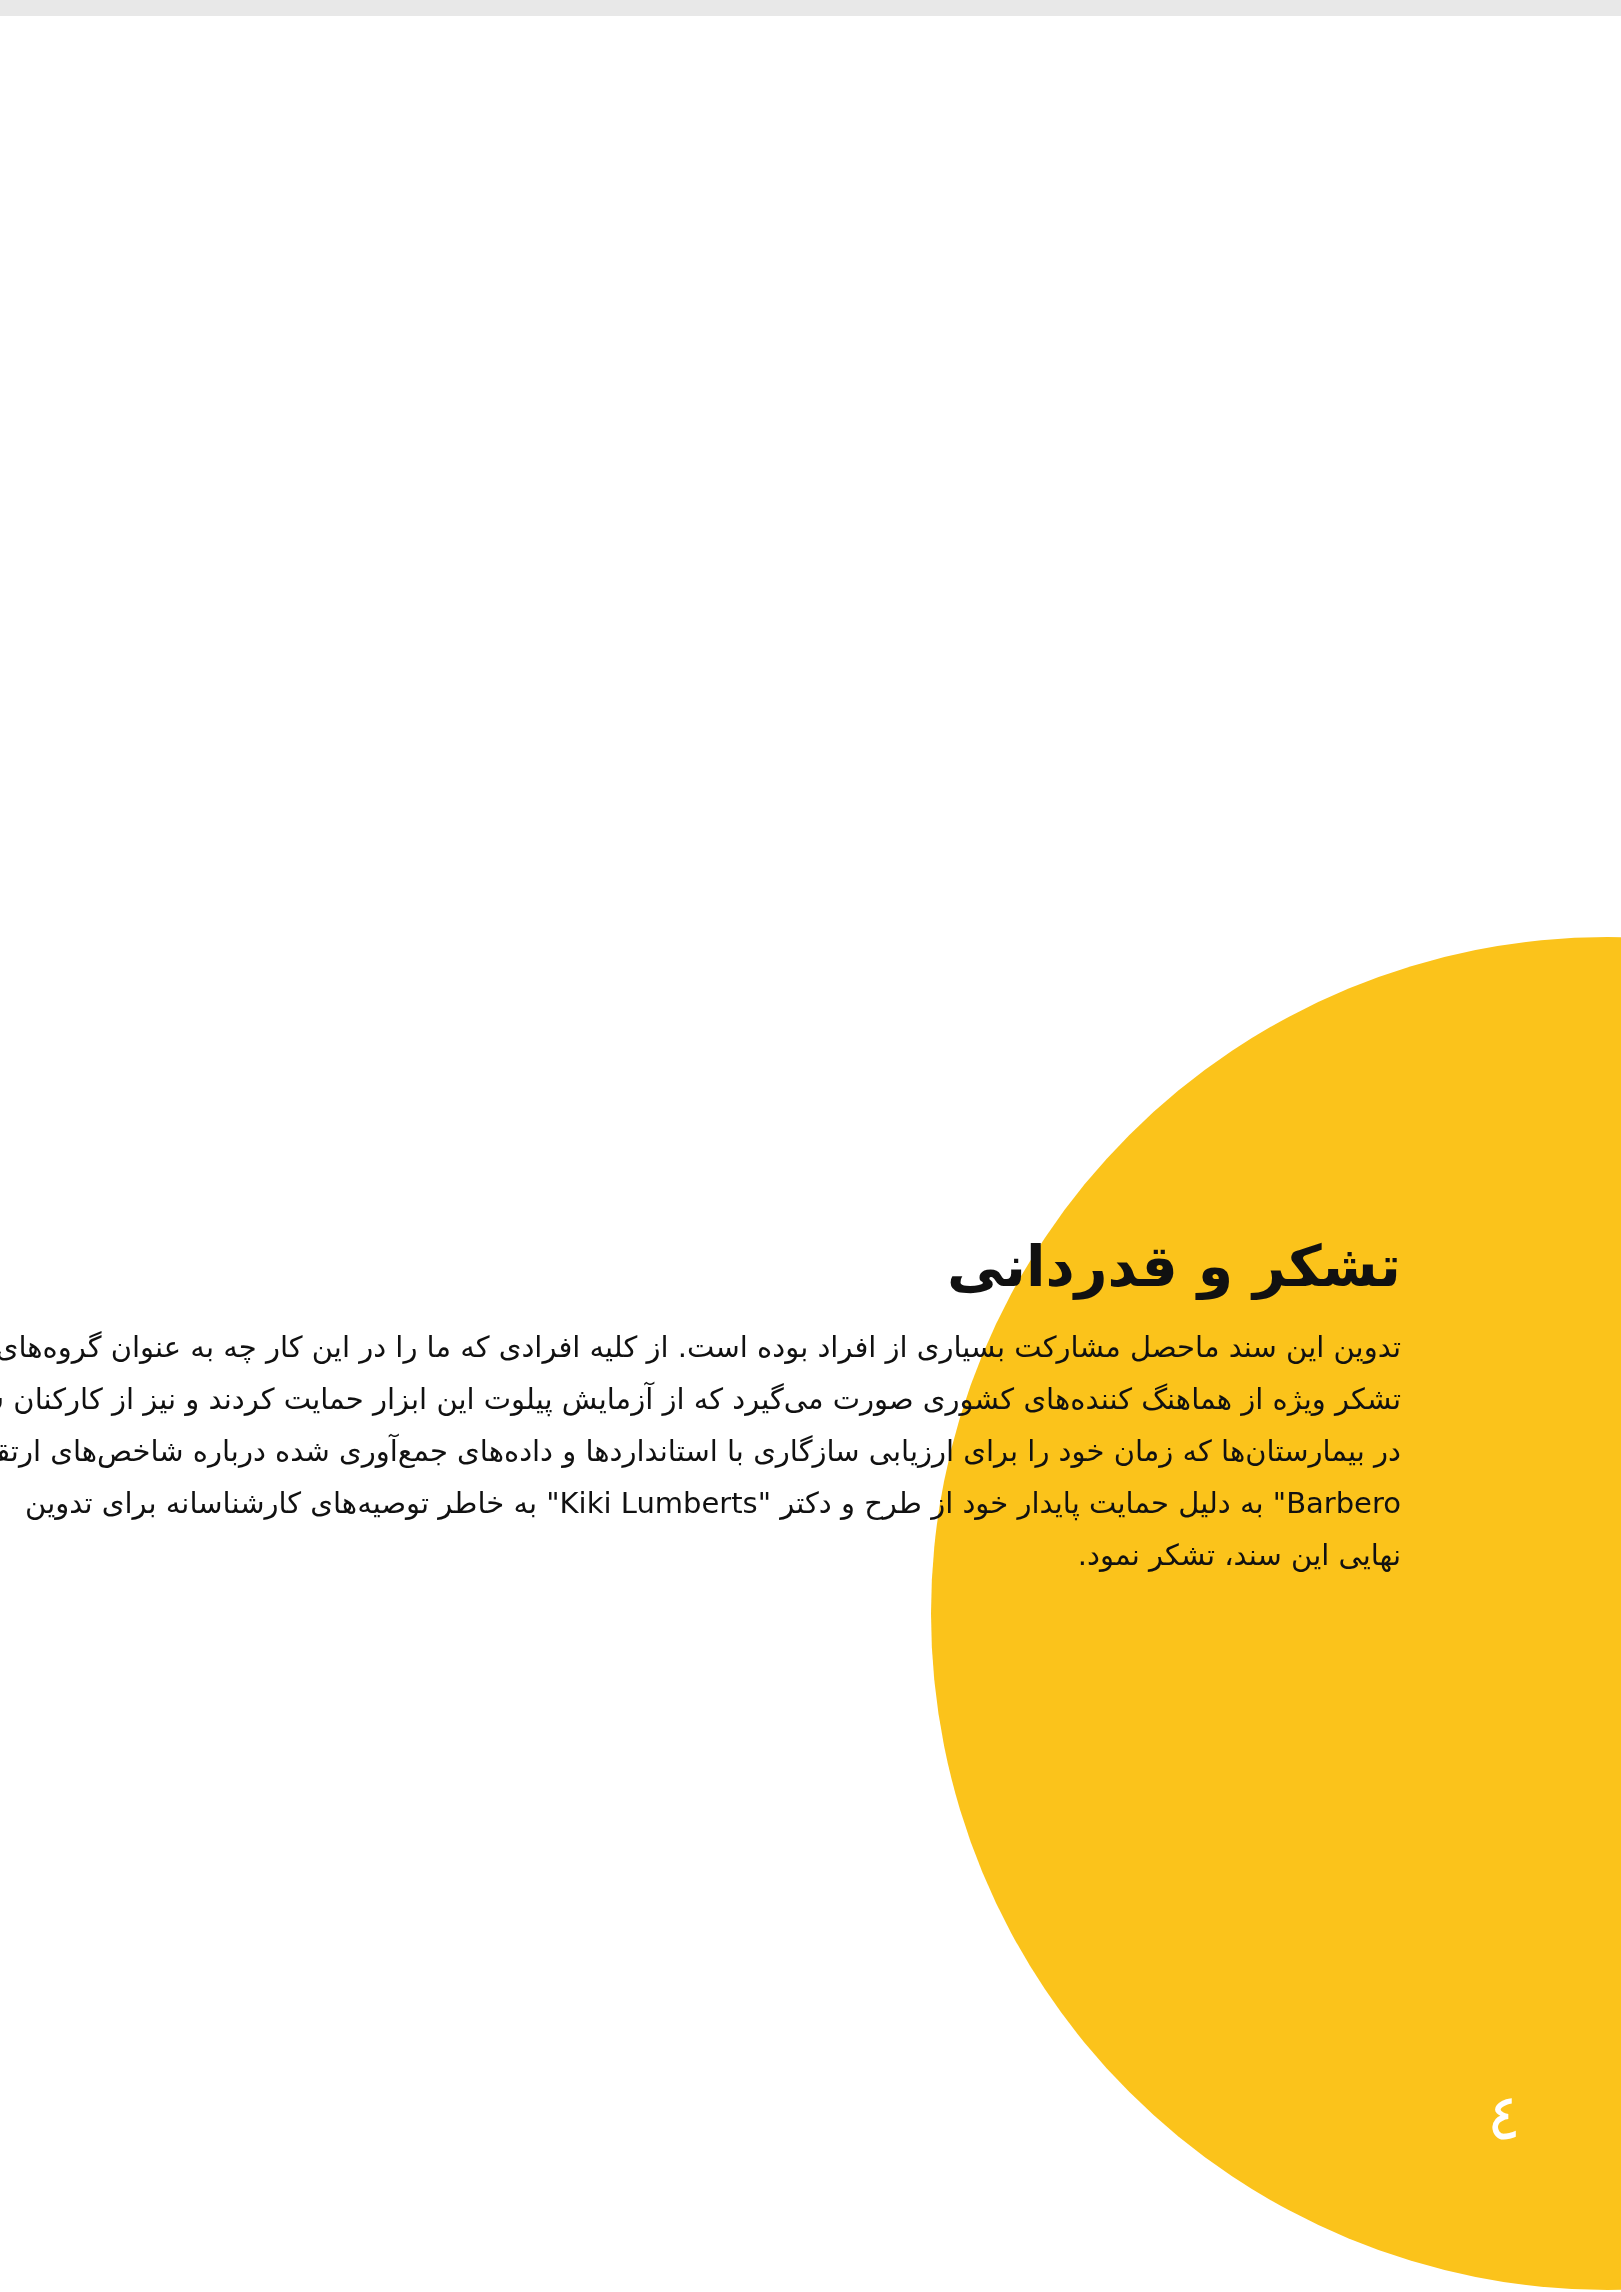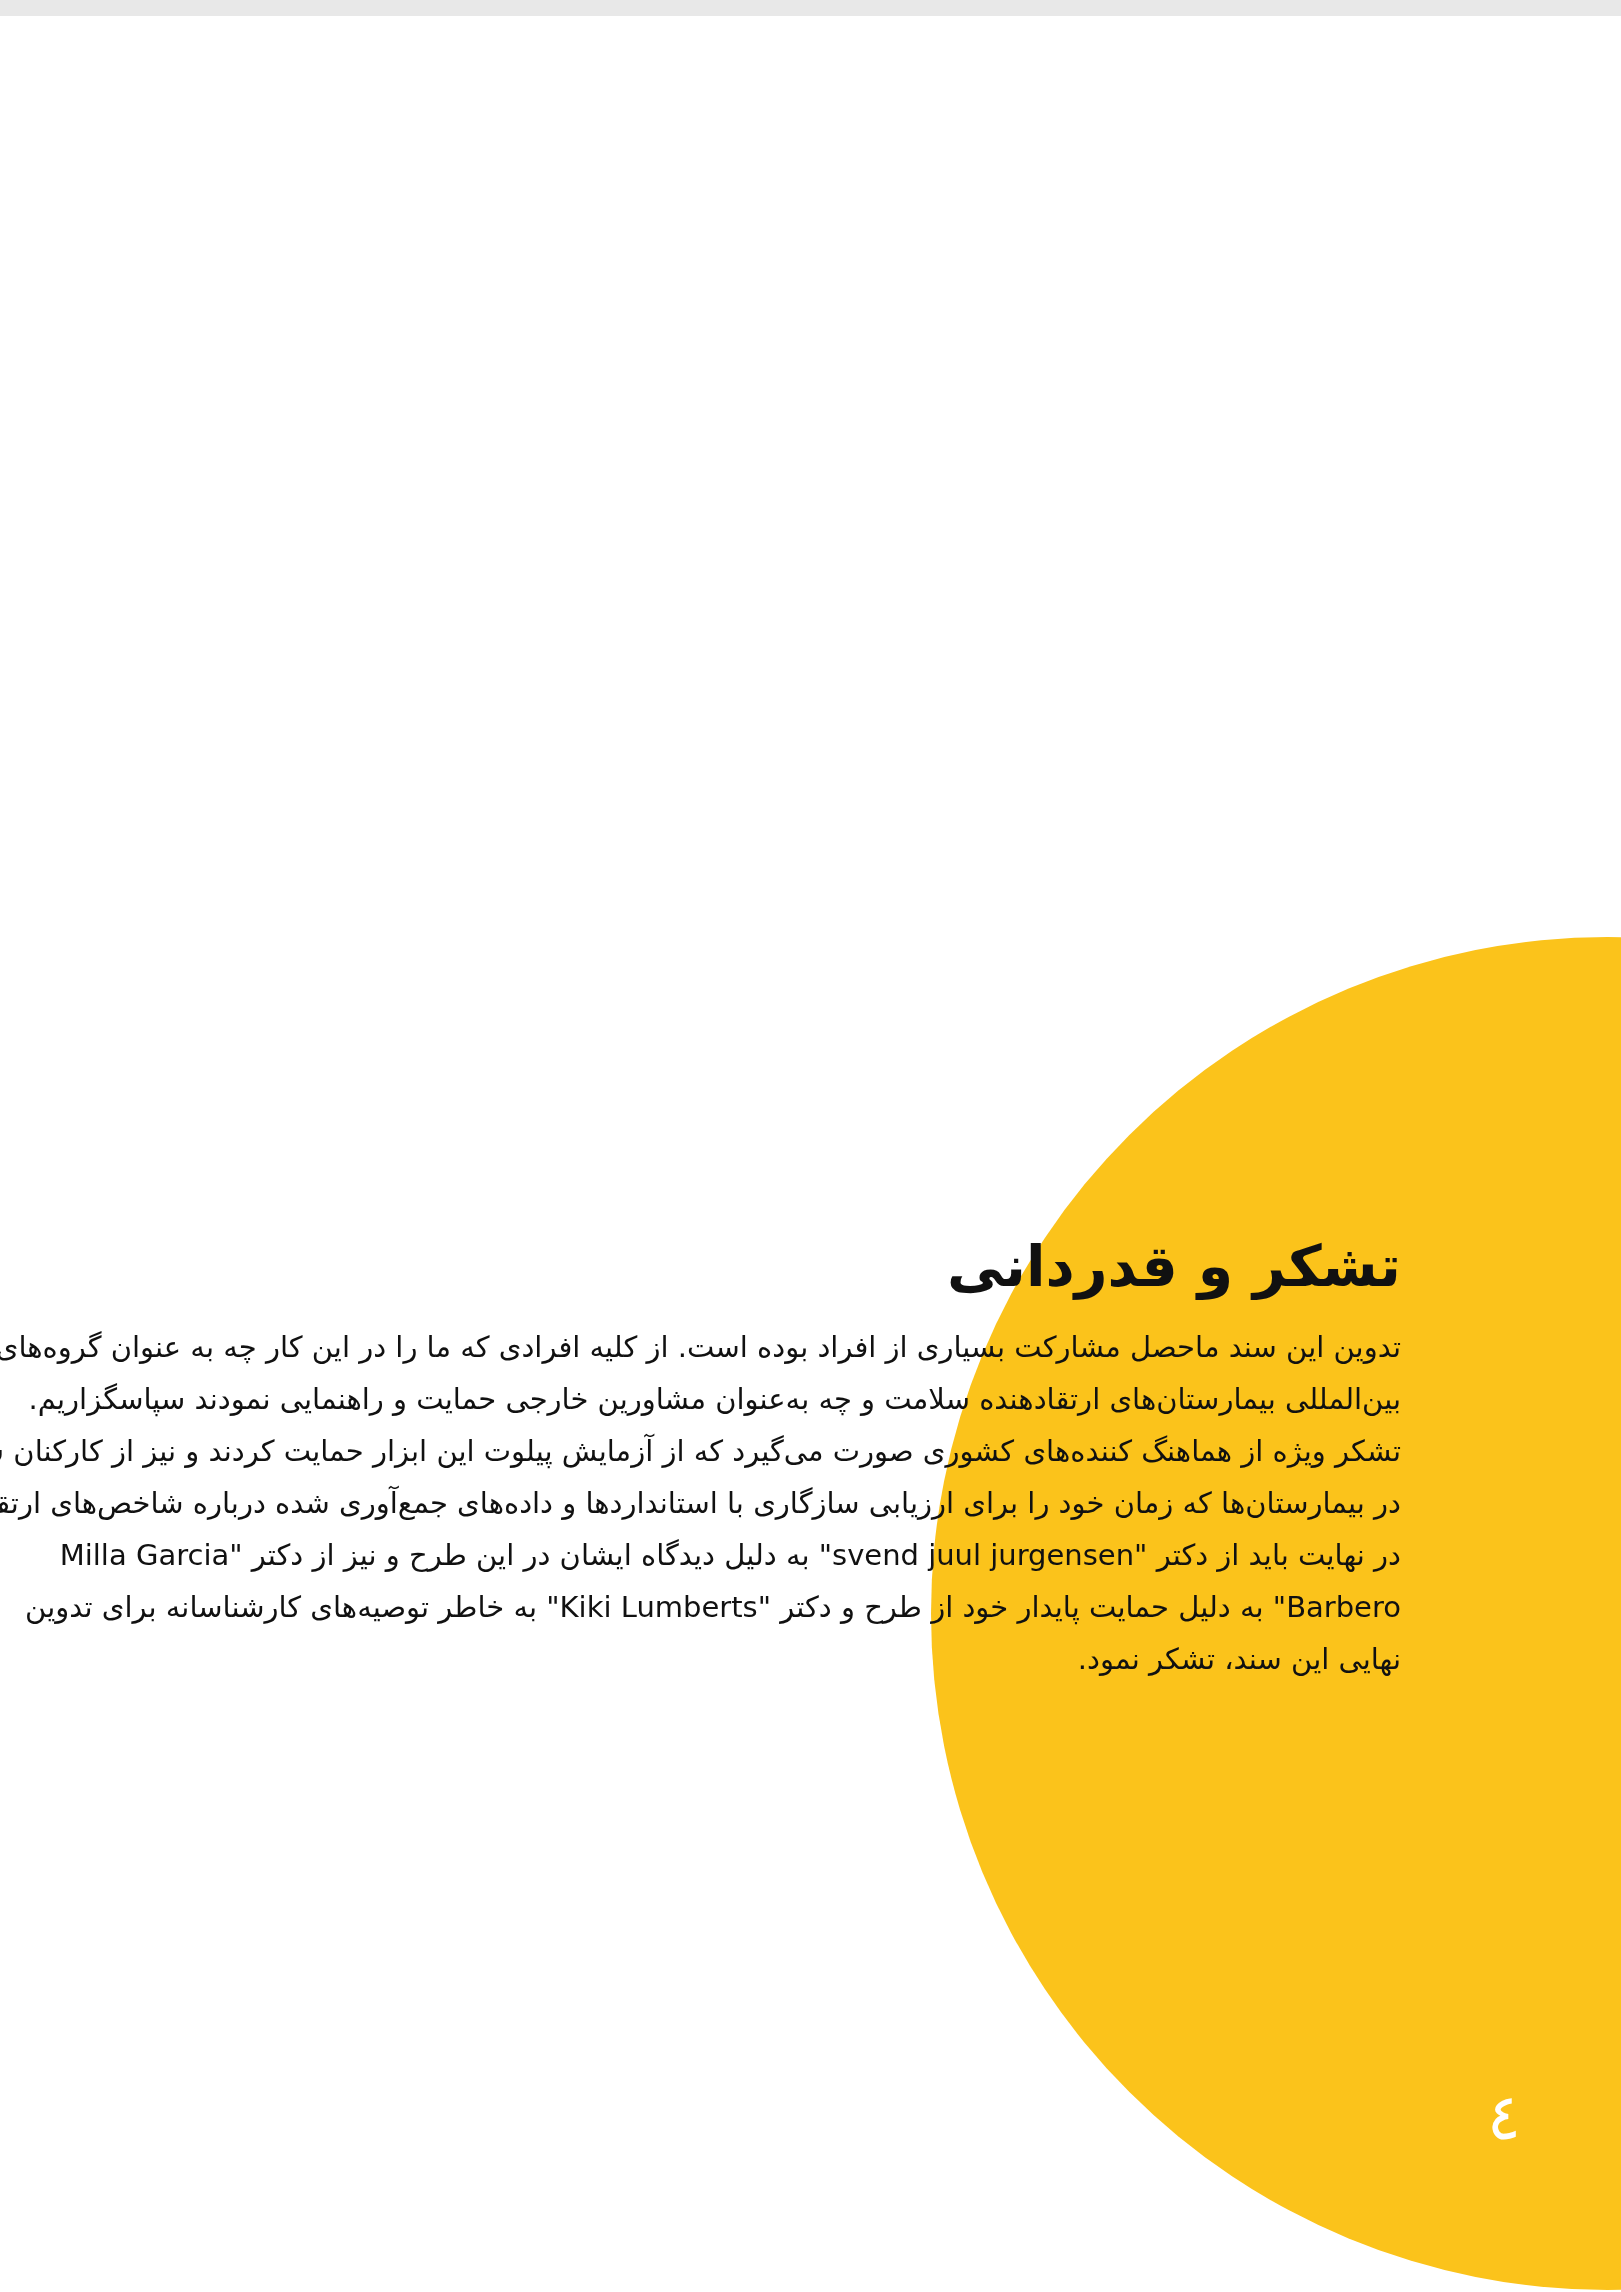--- a/index.html
+++ b/index.html
@@ -68,24 +68,22 @@
 <body>
 
 <div class="page">
 
   <div class="circle"></div>
 
   <h1 class="page-title">تشکر و قدردانی</h1>
 
   <div class="body-text">
     <span class="body-line">تدوین این سند ماحصل مشارکت بسیاری از افراد بوده است. از کلیه افرادی که ما را در این کار چه به عنوان گروه‌های کاری شبکه</span>
-    <span class="body-line">بین‌المللی بیمارستان‌های ارتقادهنده سلامت و چه به‌عنوان مشاورین خارجی حمایت و راهنمایی نمودند سپاسگزاریم.</span>
     <span class="body-line">تشکر ویژه از هماهنگ کننده‌های کشوری صورت می‌گیرد که از آزمایش پیلوت این ابزار حمایت کردند و نیز از کارکنان سلامتی</span>
     <span class="body-line">در بیمارستان‌ها که زمان خود را برای ارزیابی سازگاری با استانداردها و داده‌های جمع‌آوری شده درباره شاخص‌های ارتقای</span>
-    <span class="body-line">در نهایت باید از دکتر "svend juul jurgensen" به دلیل دیدگاه ایشان در این طرح و نیز از دکتر "Milla Garcia</span>
     <span class="body-line">Barbero" به دلیل حمایت پایدار خود از طرح و دکتر "Kiki Lumberts" به خاطر توصیه‌های کارشناسانه برای تدوین</span>
     <span class="body-line">نهایی این سند، تشکر نمود.</span>
   </div>
 
   <div class="page-number">٤</div>
 
 </div>
 
 
 </body></html>

